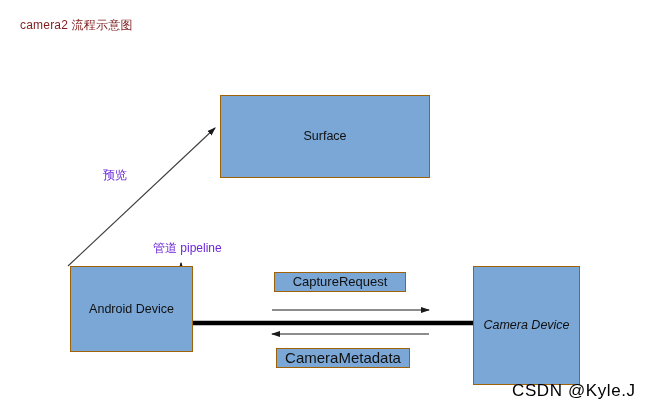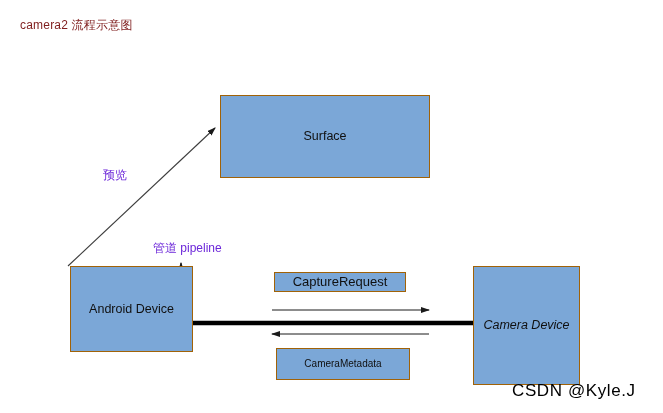--- a/index.html
+++ b/index.html
@@ -73,22 +73,22 @@
     left: 274px;
     top: 272px;
     width: 132px;
     height: 20px;
     font-size: 13px;
   }
   #node-camera-metadata {
     left: 276px;
     top: 348px;
     width: 134px;
-    height: 32px;
-    font-size: 10px;
+    height: 20px;
+    font-size: 15px;
   }
 
   
   .edge-label {
     position: absolute;
     font-size: 12px;
     color: #6d28d9;
     white-space: nowrap;
   }
   #label-preview {

